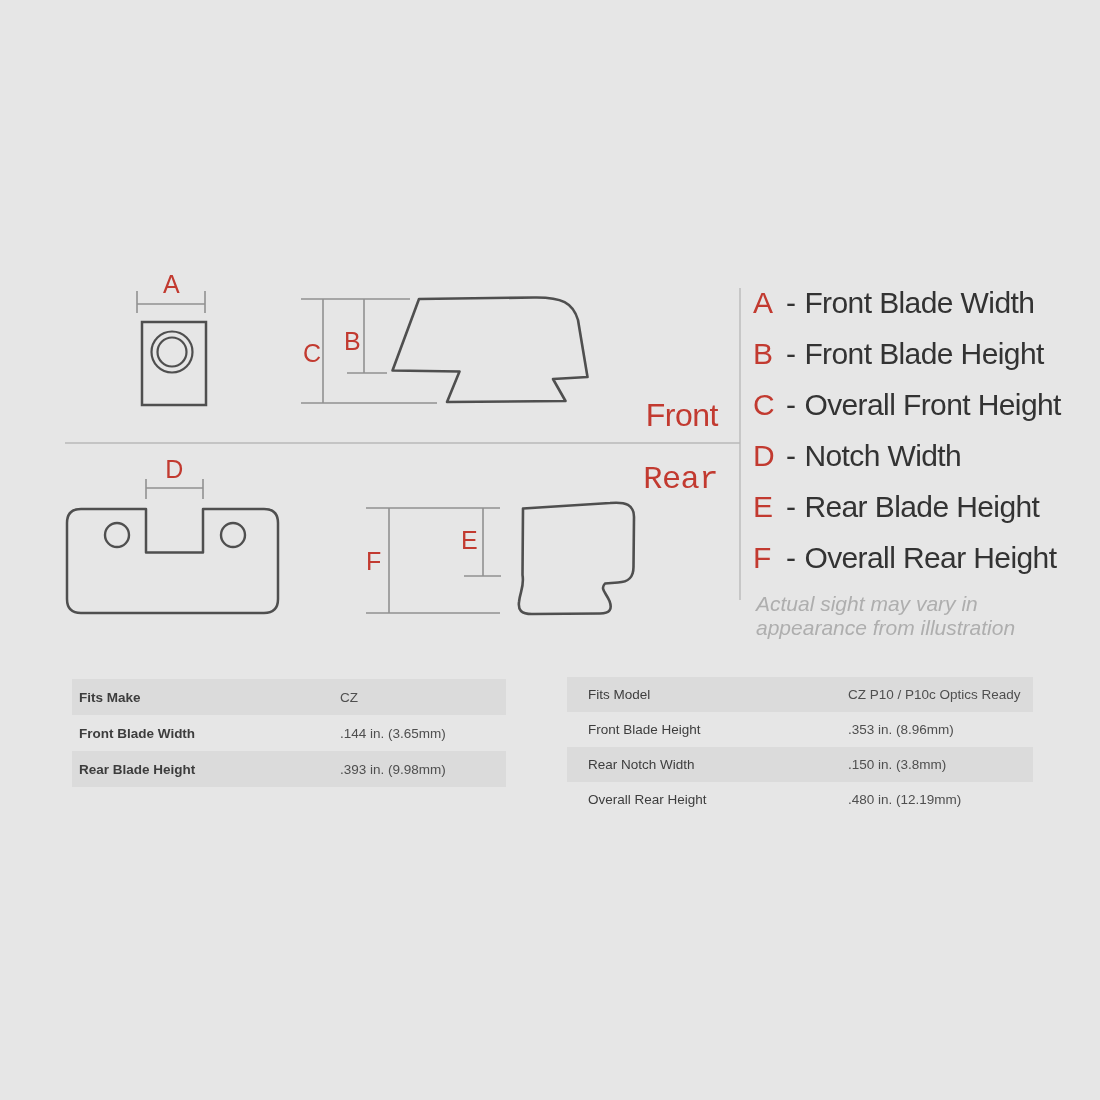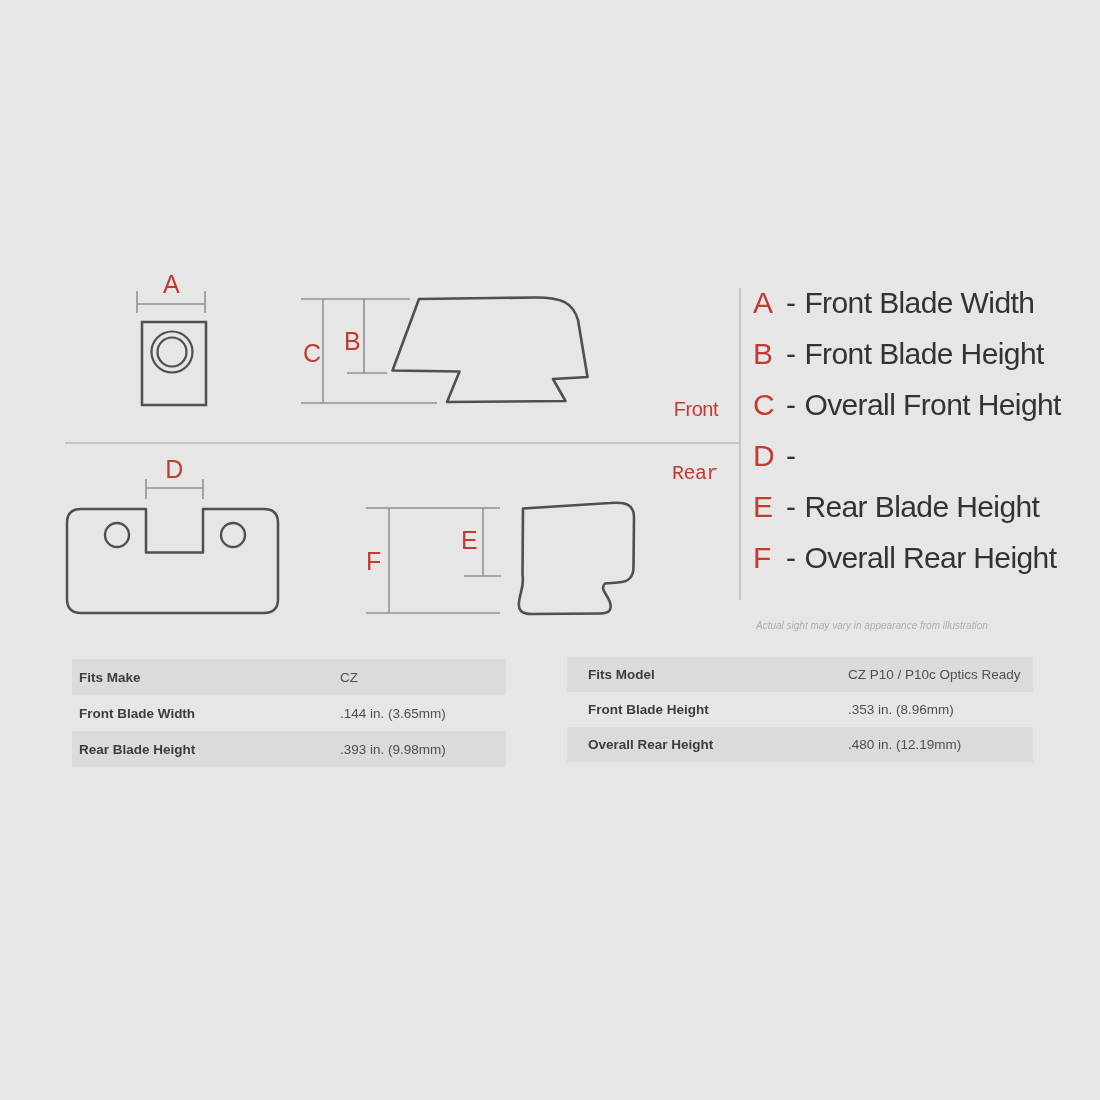--- a/index.html
+++ b/index.html
@@ -16,40 +16,40 @@
   html,body{margin:0;padding:0;}
   body{width:1100px;height:1100px;background:var(--bg);
        font-family:"Liberation Sans", sans-serif; overflow:hidden;}
   .canvas{position:relative;width:1100px;height:1100px;background:var(--bg);}
   svg.diagram{position:absolute;left:0;top:0;}
 
   .dim-label{position:absolute;color:var(--red);font-size:25px;line-height:1;
              letter-spacing:-0.5px;}
   .dim-label.center{text-align:center;width:34px;}
 
-  .section-label{position:absolute;color:var(--red);font-size:20px;line-height:1;
+  .section-label{position:absolute;color:var(--red);font-size:32px;line-height:1;
                  width:120px;text-align:right;letter-spacing:-0.5px;}
 
   .legend{position:absolute;left:753px;top:277px;}
   .legend-row{display:flex;align-items:center;height:51px;
               font-size:30px;letter-spacing:-0.6px;color:var(--textdark);}
   .legend-letter{color:var(--red);width:27px;}
   .legend-sep{margin:0 9px 0 6px;color:var(--textdark);}
-  .disclaimer{position:absolute;left:756px;top:620px;width:300px;
-              font-size:10px;font-style:italic;color:var(--disc);}
+  .disclaimer{position:absolute;left:756px;top:592px;width:300px;
+              font-size:21px;font-style:italic;color:var(--disc);}
 
-  .spec-table{position:absolute;}
+  .spec-table{position:absolute;margin-top:20px;}
   .spec-table.left{left:72px;top:659px;width:434px;}
   .spec-table.right{left:567px;top:657px;width:466px;}
   .spec-row{display:flex;align-items:center;height:36px;font-size:13.5px;}
   .spec-table.right .spec-row{height:35px;}
   .spec-row:nth-child(odd){background:var(--rowshade);}
   .spec-table.left .spec-label{width:261px;padding-left:7px;font-weight:bold;color:#3d3d3d;}
   .spec-table.left .spec-value{color:var(--textval);text-align:center;}
-  .spec-table.right .spec-label{width:260px;padding-left:21px;font-weight:bold;color:#3d3d3d;}
+  .spec-table.right .spec-label{width:260px;padding-left:21px;font-weight:normal;color:#3d3d3d;}
   .spec-table.right .spec-value{color:var(--textval);text-align:right;}
 </style>
 </head>
 <body>
 
 <div class="canvas">
 
   <svg class="diagram" width="1100" height="1100" viewBox="0 0 1100 1100">
 
     <line x1="65" y1="443" x2="740" y2="443" stroke="#b9b9b9" stroke-width="1.4"></line>
@@ -128,20 +128,21 @@
         <span>Front Blade Height</span>
     </div>
     <div class="legend-row">
       <span class="legend-letter">C</span>
         <span class="legend-sep">-</span>
         <span>Overall Front Height</span>
     </div>
     <div class="legend-row">
       <span class="legend-letter">D</span>
         <span class="legend-sep">-</span>
+        <span>Notch Width</span>
     </div>
     <div class="legend-row">
       <span class="legend-letter">E</span>
         <span class="legend-sep">-</span>
         <span>Rear Blade Height</span>
     </div>
     <div class="legend-row">
       <span class="legend-letter">F</span>
         <span class="legend-sep">-</span>
         <span>Overall Rear Height</span>
@@ -167,18 +168,22 @@
   <div class="spec-table right">
     <div class="spec-row">
       <div class="spec-label">Fits Model</div>
       <div class="spec-value">CZ P10 / P10c Optics Ready</div>
     </div>
     <div class="spec-row">
       <div class="spec-label">Front Blade Height</div>
       <div class="spec-value">.353 in. (8.96mm)</div>
     </div>
     <div class="spec-row">
+      <div class="spec-label">Rear Notch Width</div>
+      <div class="spec-value">.150 in. (3.8mm)</div>
+    </div>
+    <div class="spec-row">
       <div class="spec-label">Overall Rear Height</div>
       <div class="spec-value">.480 in. (12.19mm)</div>
     </div>
   </div>
 
 </div>
 
 </body></html>

